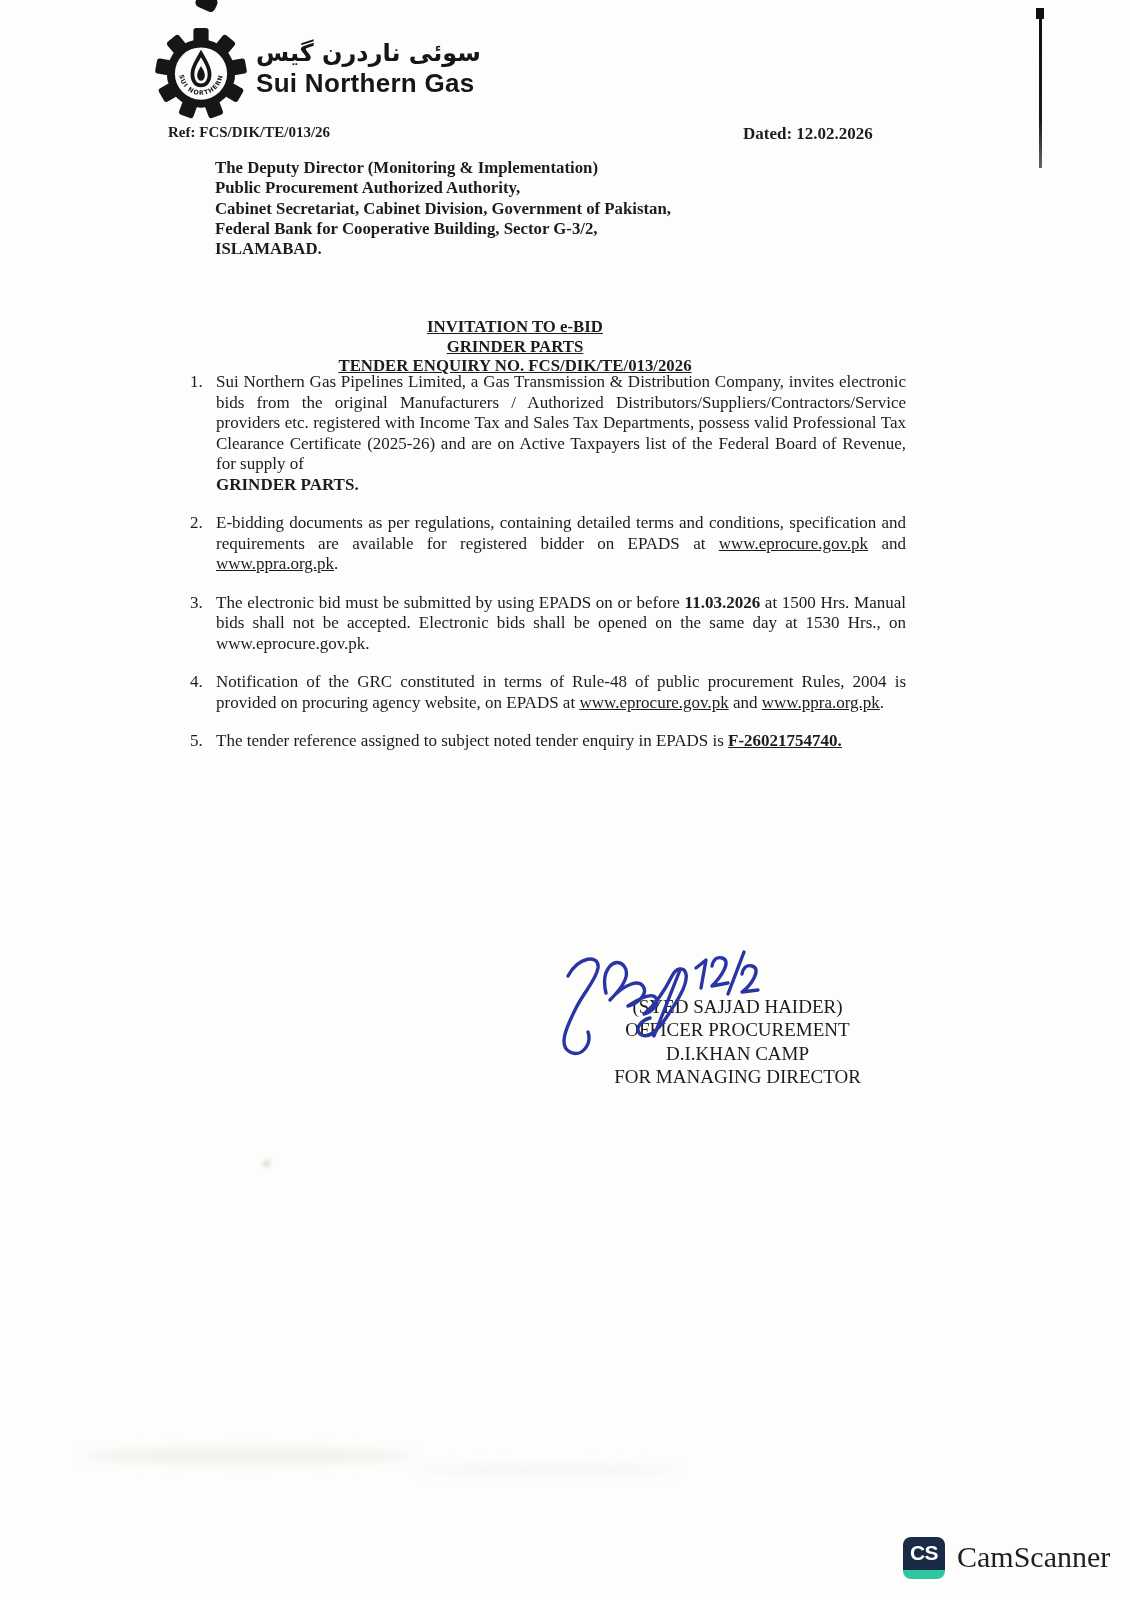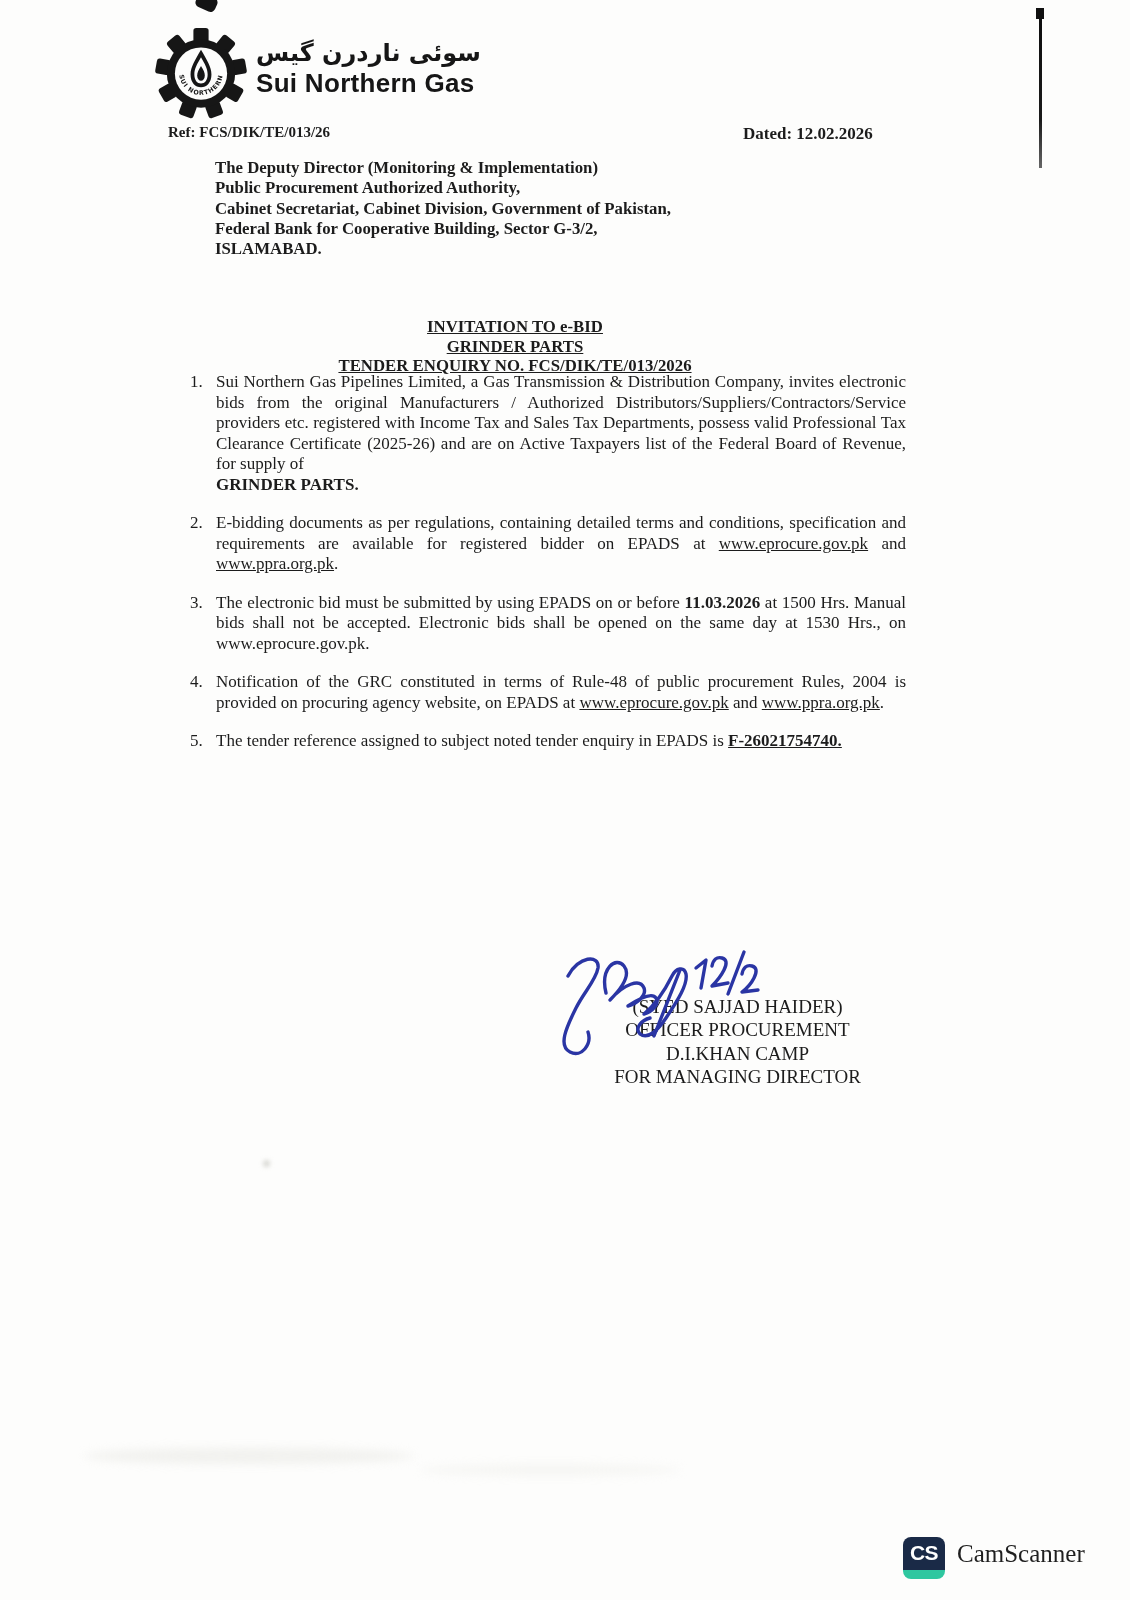--- a/index.html
+++ b/index.html
@@ -55,21 +55,21 @@
   .sig-text { position:absolute; left:530px; top:995px; width:415px; text-align:center;
     font-size:19px; line-height:23.3px; z-index:1; }
   .sig-ink { position:absolute; left:548px; top:948px; width:232px; height:118px; z-index:2; }
 
   
   .cs-badge { position:absolute; left:903px; top:1537px; width:42px; height:42px; border-radius:8px;
     background:linear-gradient(#1a2a47 0 78%, #2fc7a0 78% 100%);
     display:flex; align-items:flex-start; justify-content:center; }
   .cs-badge span { color:#ffffff; font-family:"Liberation Sans", sans-serif; font-weight:bold;
     font-size:21px; line-height:32px; letter-spacing:-.5px; }
-  .cs-brand { position:absolute; left:957px; top:1540px; font-size:25px; color:#1f1f1f; }
+  .cs-brand { position:absolute; left:957px; top:1540px; font-size:30px; color:#1f1f1f; }
 </style>
 </head>
 <body>
 
 <div class="page">
 
   <div class="artifact-blob"></div>
   <div class="artifact-line"></div>
   <div class="artifact-line-cap"></div>
   <div class="smudge smudge1"></div>

